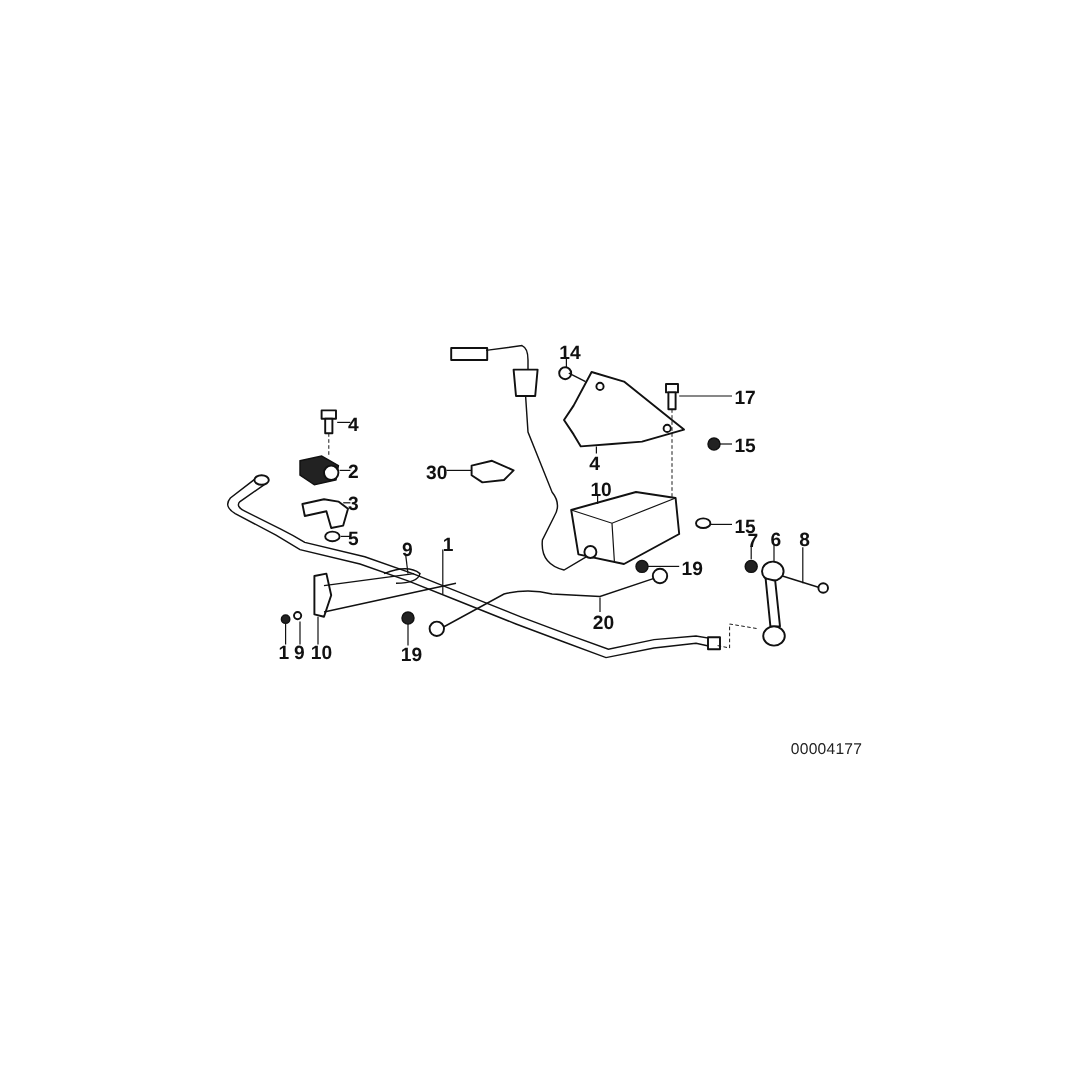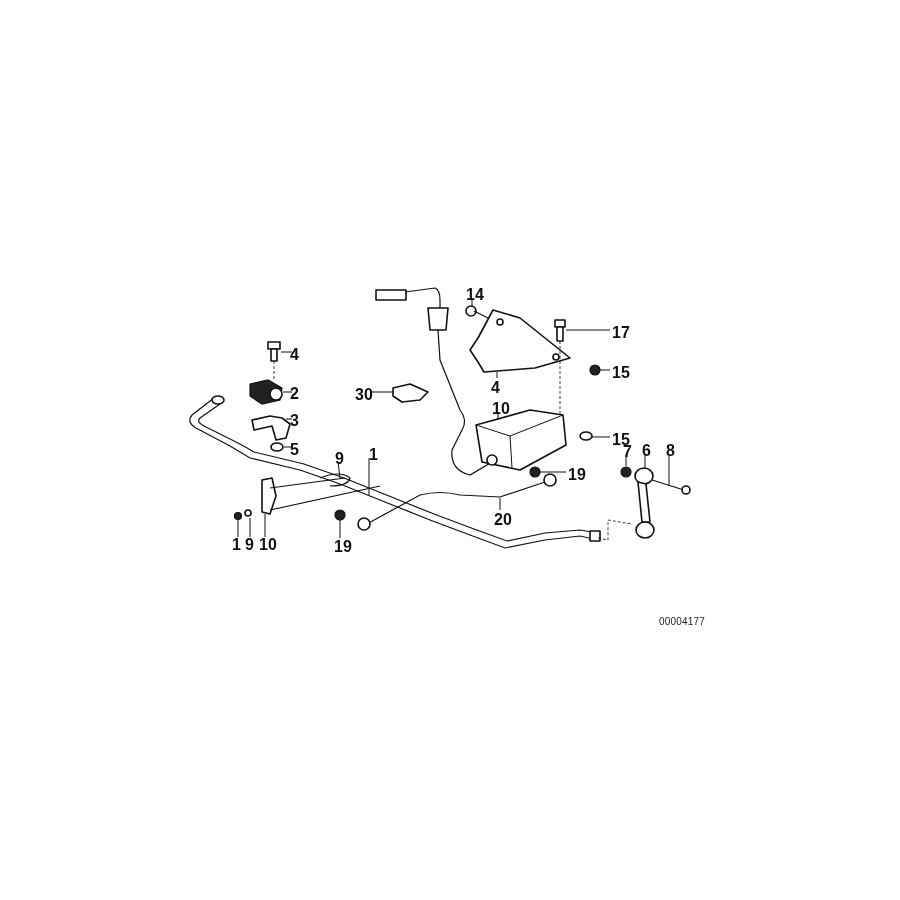--- a/index.html
+++ b/index.html
@@ -1,19 +1,19 @@
 <!DOCTYPE html>
 <html><head>
 <meta charset="utf-8">
 <style>
   html, body { margin: 0; padding: 0; background: #ffffff; }
   body { width: 900px; height: 900px; position: relative; overflow: hidden; font-family: "Liberation Sans", sans-serif; }
   #diagram { position: absolute; left: 0; top: 0; width: 900px; height: 900px; }
   .lbl { position: absolute; font-family: "Liberation Sans", sans-serif; font-size: 16px; font-weight: bold; color: #111; line-height: 1; white-space: nowrap; }
-  .ref { position: absolute; font-family: "Liberation Sans", sans-serif; font-size: 10px; color: #222; letter-spacing: 0.2px; }
+  .ref { position: absolute; font-family: "Liberation Sans", sans-serif; font-size: 13px; color: #222; letter-spacing: 0.2px; }
   svg .part { fill: #fff; stroke: #111; stroke-width: 1.6; stroke-linejoin: round; stroke-linecap: round; }
   svg .dark { fill: #222; stroke: #111; stroke-width: 1.2; }
   svg .ln { fill: none; stroke: #111; stroke-width: 1; }
   svg .dash { fill: none; stroke: #111; stroke-width: 0.8; stroke-dasharray: 3 2; }
   svg .thin { fill: none; stroke: #111; stroke-width: 1.2; }
 </style>
 </head>
 <body>
 
 <div id="diagram">

